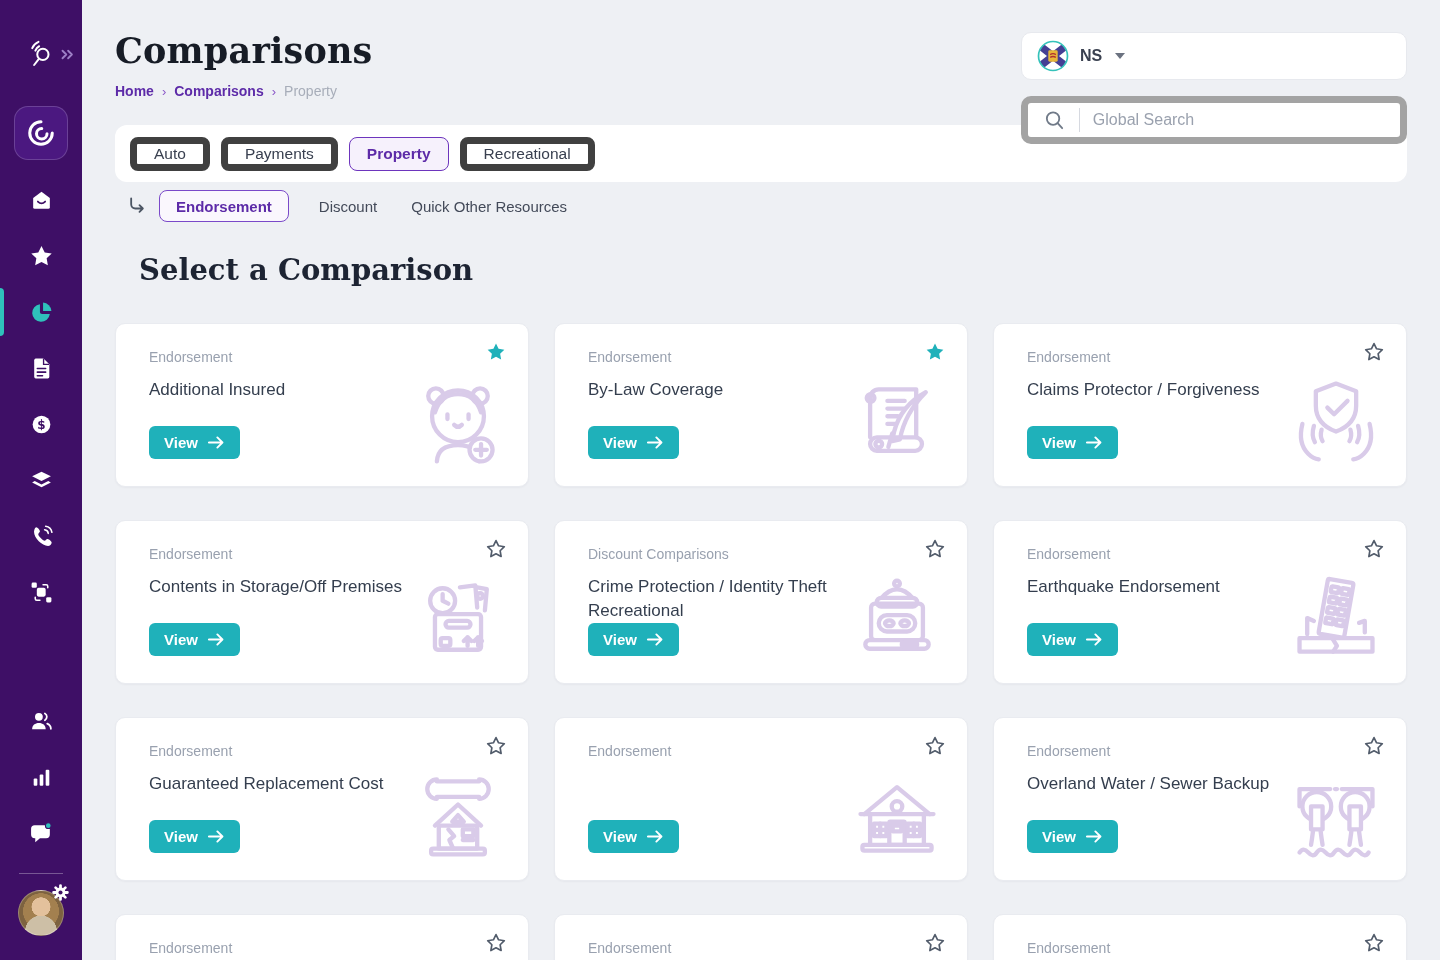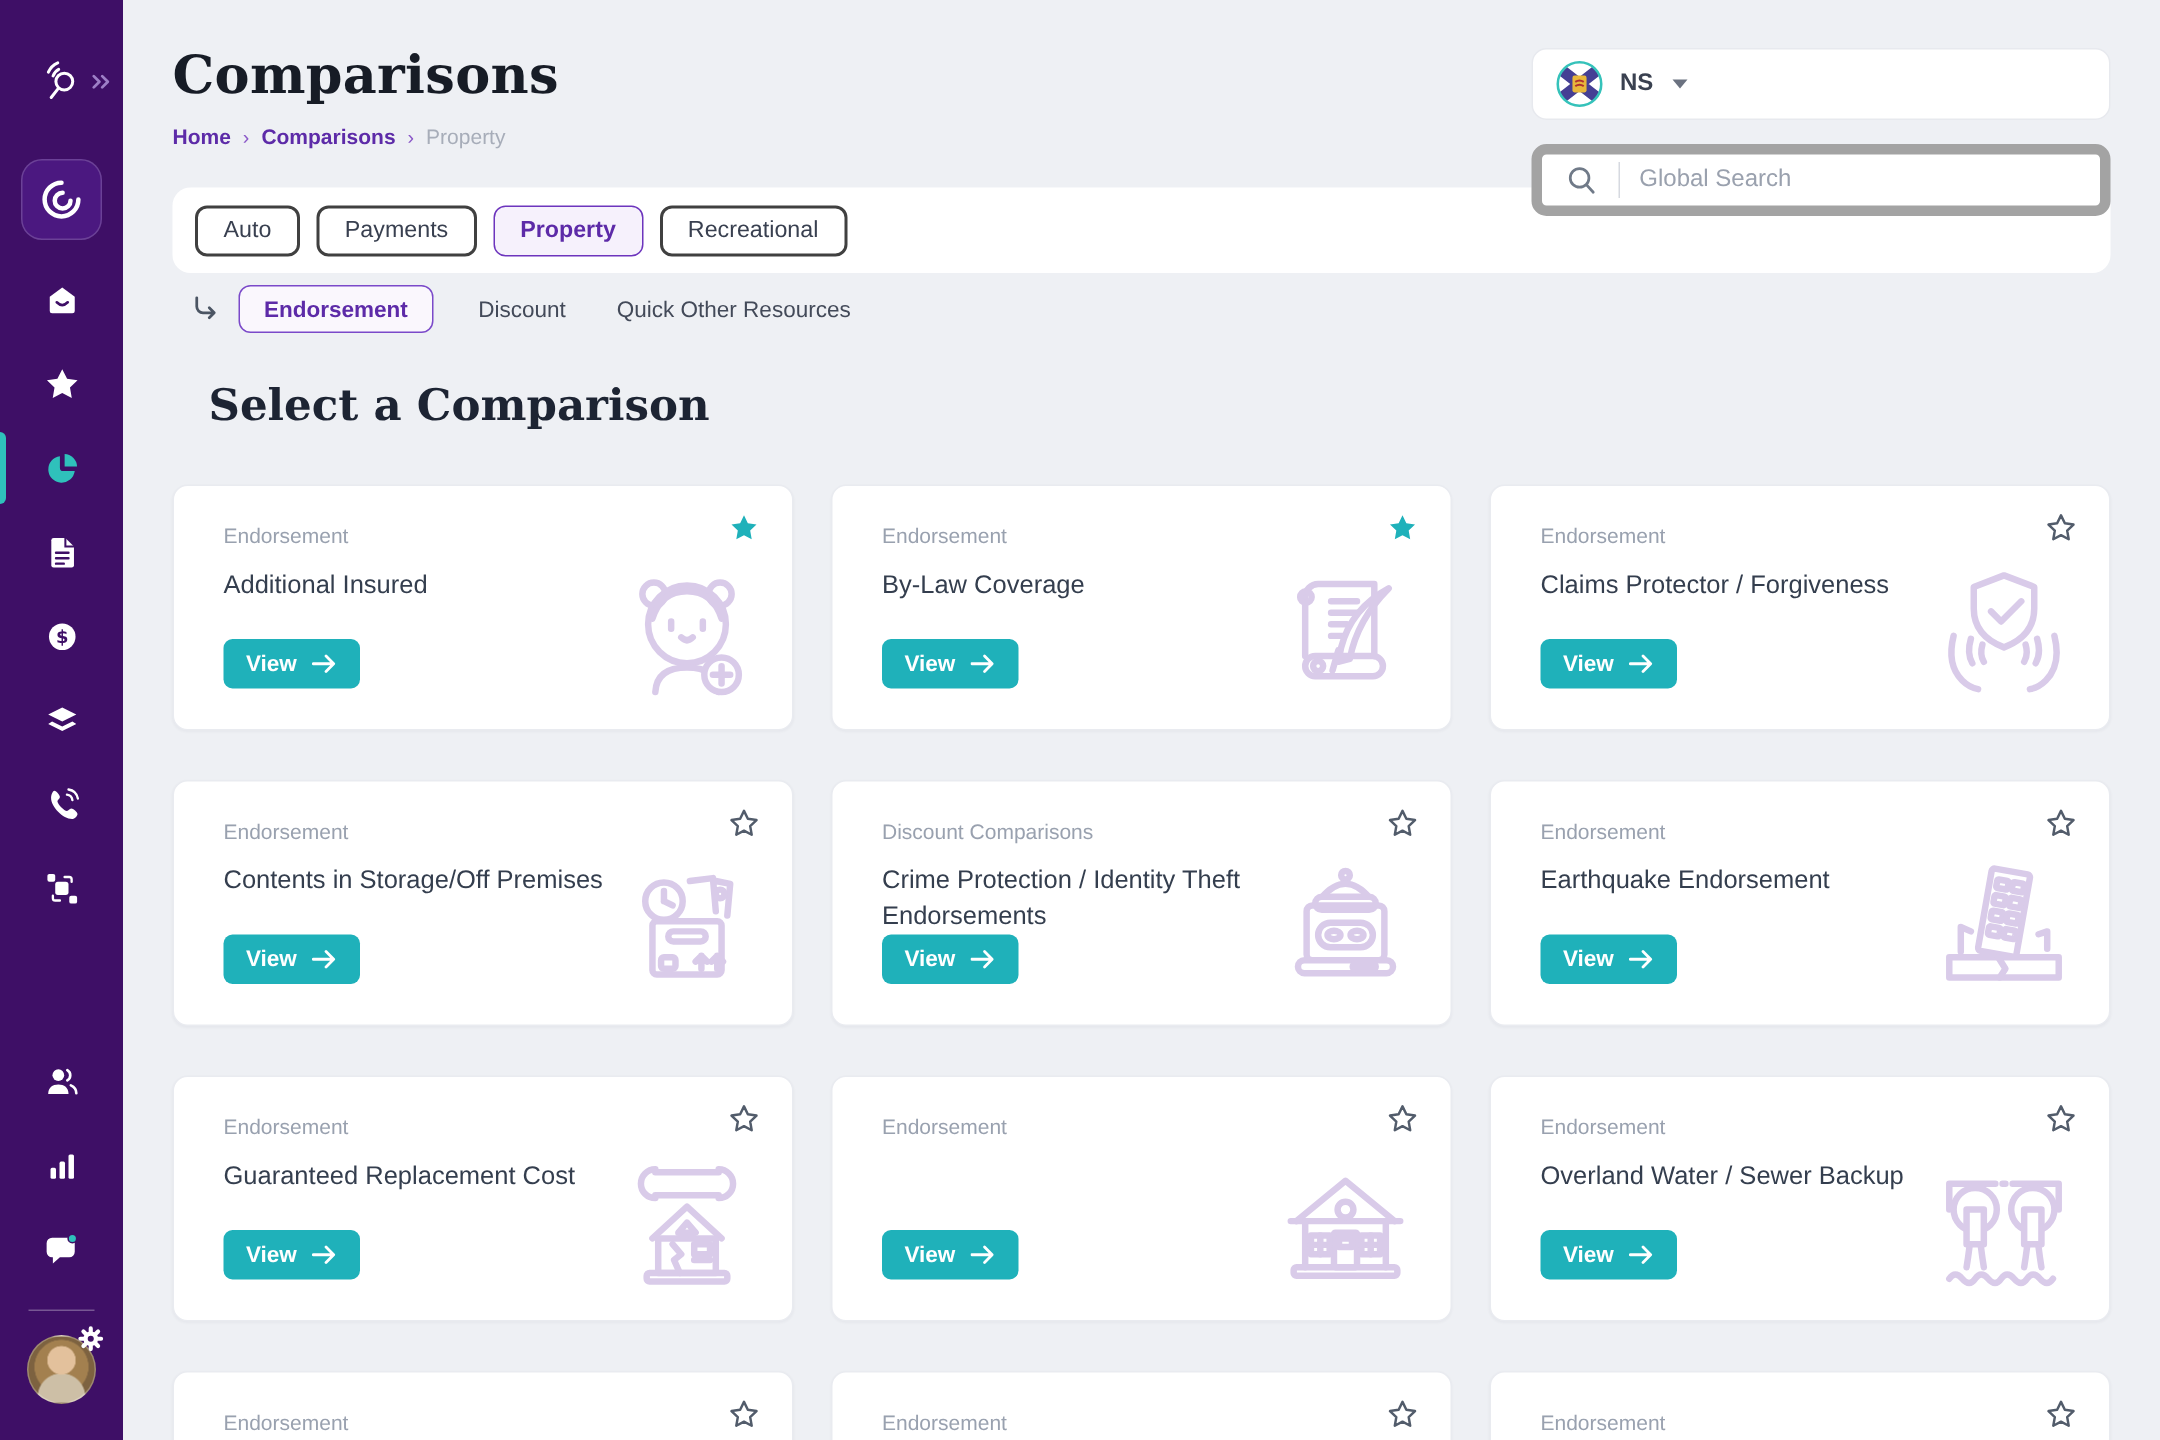--- a/index.html
+++ b/index.html
@@ -59,21 +59,21 @@
     border-radius:10px; display:flex; align-items:center; padding:0 15px; }
   .gsearch svg { width:23px; height:23px; flex:none; }
   .gsearch .vdiv { width:1px; height:24px; background:#d6d9e0; margin:0 13px; }
   .gsearch input { border:none; outline:none; font-size:16px; color:#3a4150; width:100%;
     font-family:inherit; background:transparent; }
   .gsearch input::placeholder { color:#9aa1ae; }
   
   .tabbar { margin-top:26px; background:#fff; border-radius:12px; height:57px;
     display:flex; align-items:center; gap:11px; padding:0 15px; }
   .tab { height:34px; display:flex; align-items:center; padding:0 17px; border-radius:8px;
-    border:2px solid #404040; background:#fff; font-size:15.5px; color:#394050;
+    border:7px solid #404040; background:#fff; font-size:15.5px; color:#394050;
     cursor:pointer; font-family:inherit; }
   .tab.selected { border:1.5px solid #6d35bd; color:#5d2ba8; background:#f6f1fc; font-weight:700; }
   .subtabs { margin-top:7px; height:34px; display:flex; align-items:center; }
   .subtab-arrow { width:20px; height:20px; margin:0 12px 0 12px; }
   .subtab { font-size:15px; color:#434a59; margin-right:34px; cursor:pointer;
     background:none; border:none; font-family:inherit; }
   .subtab.selected { border:1.5px solid #7a49c9; color:#5d2ba8; background:#faf7fd;
     border-radius:8px; height:32px; padding:0 16px; display:flex; align-items:center;
     margin-right:30px; font-weight:600; }
   h2.section-title { margin-top:30px; margin-left:24px;
@@ -385,21 +385,21 @@
               <rect x="26" y="45" width="48" height="37" rx="3" fill="#fff"></rect>
               <rect x="37" y="52" width="26" height="7" rx="3.5"></rect>
               <rect x="32" y="70" width="10" height="8" rx="2"></rect>
               <path d="M60 78v-9M56 73l4-4 4 4M71 78v-9M67 73l4-4 4 4"></path>
             </g>
           </svg></span>
   </div>
 
   <div class="card">
     <div class="card-cat">Discount Comparisons</div>
-    <div class="card-title">Crime Protection / Identity Theft Endorsements</div>
+    <div class="card-title">Crime Protection / Identity Theft Recreational</div>
     <button class="view-btn">
       <span class="vb-label">View</span>
       <svg viewBox="0 0 20 14" fill="none" stroke="#fff" stroke-width="2.2" stroke-linecap="round" stroke-linejoin="round">
         <path d="M1 7 H16 M11 1 l6 6 -6 6"></path>
       </svg>
     </button>
     <span class="card-star"><svg viewBox="0 0 24 24">
             <path d="M12 2.8l2.8 5.7 6.3 1-4.6 4.4 1.1 6.3L12 17.2l-5.6 3 1.1-6.3L2.9 9.5l6.3-1z" fill="none" stroke="#525c6b" stroke-width="1.8" stroke-linejoin="round"></path>
           </svg></span>
     <span class="card-illus"><svg viewBox="0 0 100 100">

